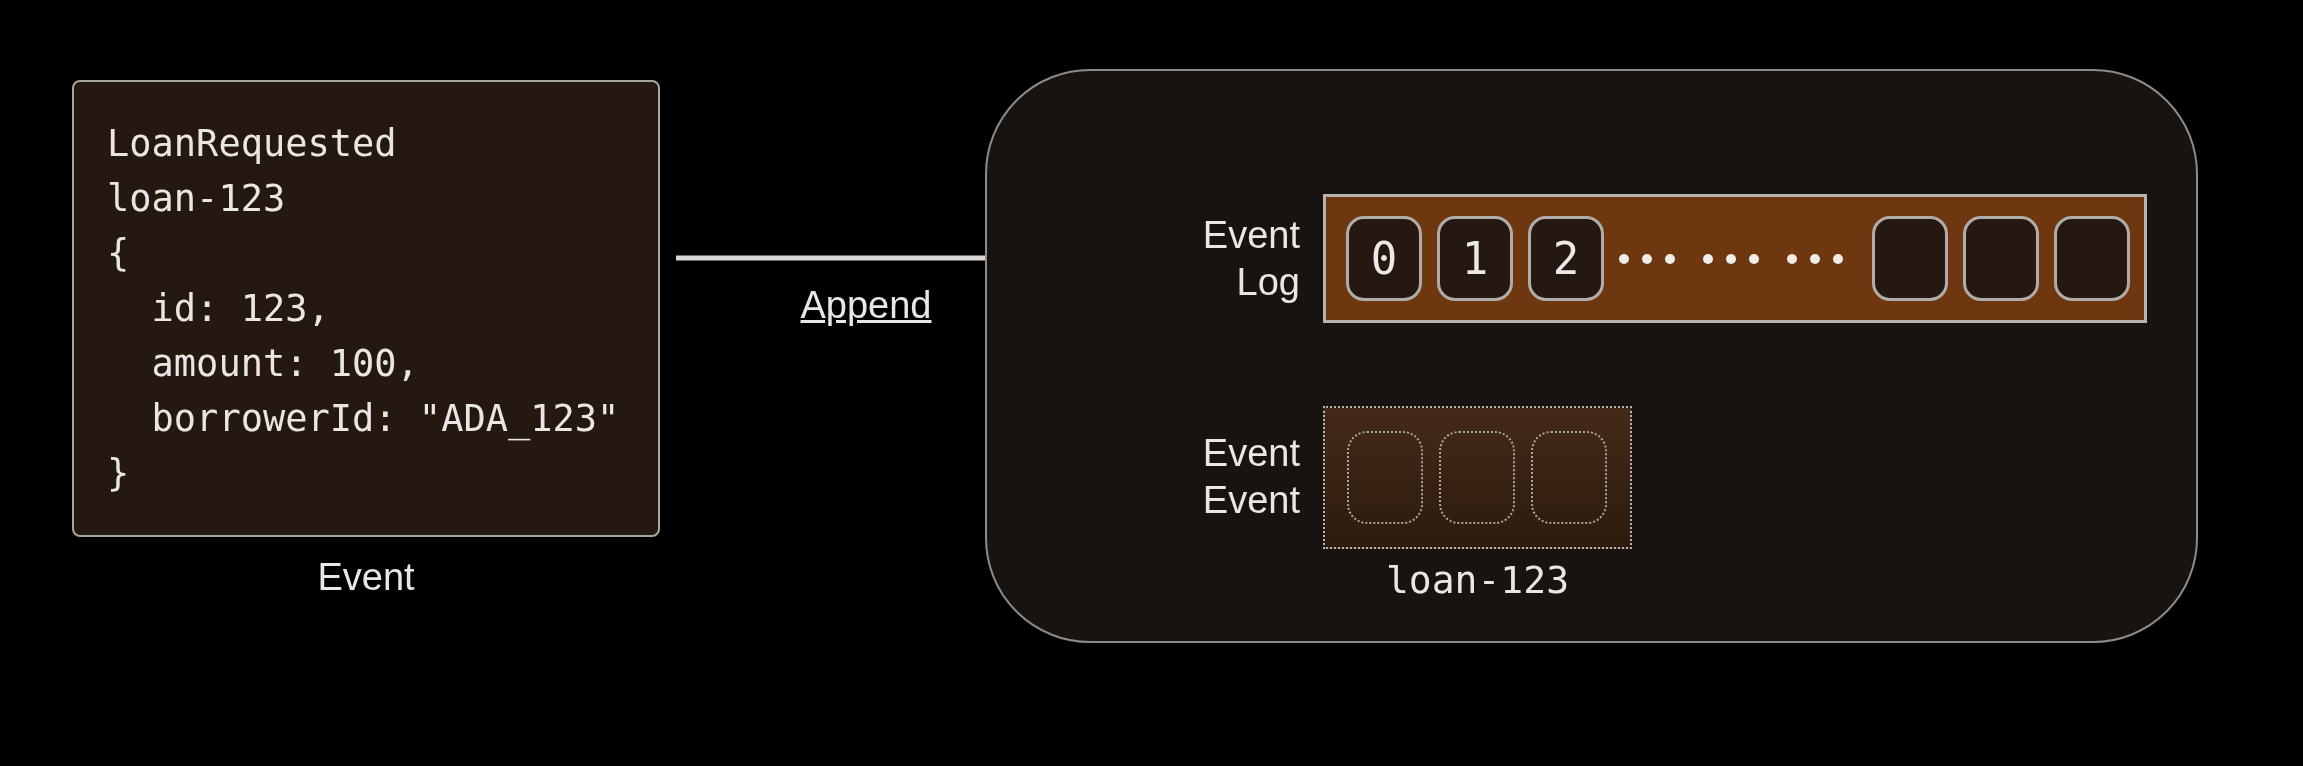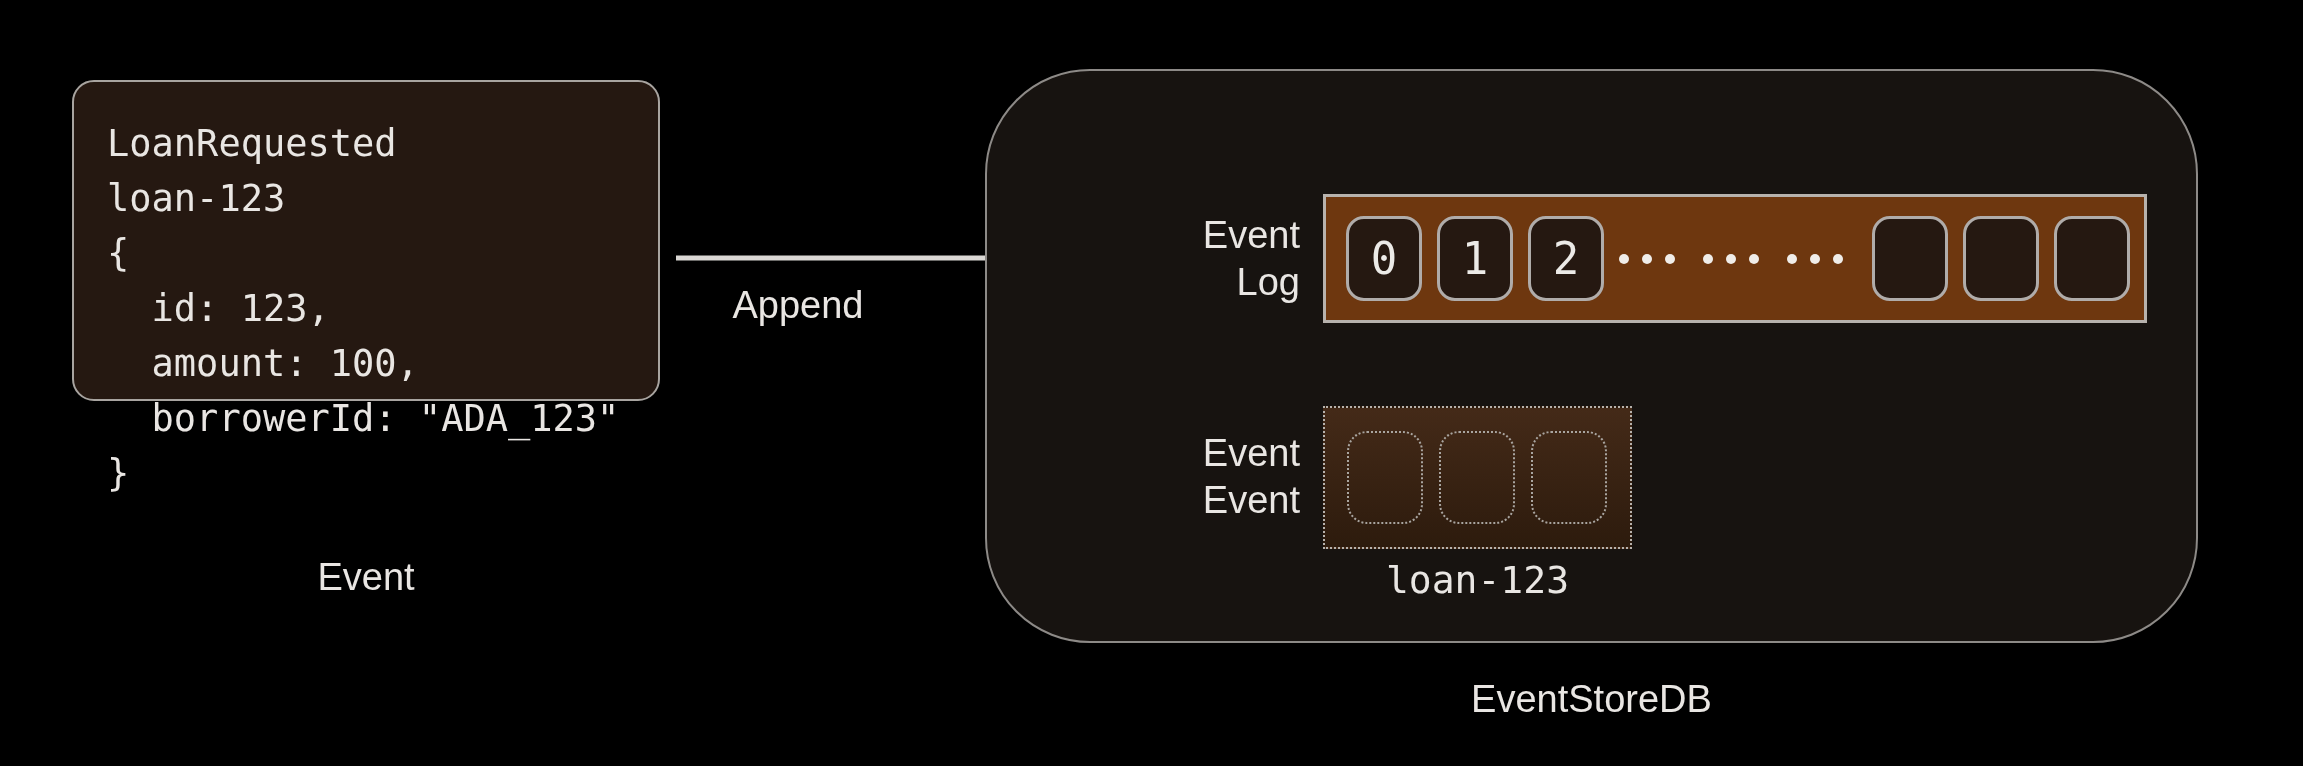--- a/index.html
+++ b/index.html
@@ -4,34 +4,34 @@
 <style>
   * { box-sizing: border-box; margin: 0; padding: 0; }
   html, body { background: #000000; }
   .stage {
     position: relative; width: 2303px; height: 766px;
     background: #000000; overflow: hidden;
     font-family: "Liberation Sans", sans-serif; color: #e9e6e3;
   }
   
   .event-card {
-    position: absolute; left: 72px; top: 80px; width: 588px; height: 321px;
-    background: #251811; border: 2px solid #a8a4a0; border-radius: 22px;
+    position: absolute; left: 72px; top: 80px; width: 588px; height: 457px;
+    background: #251811; border: 2px solid #a8a4a0; border-radius: 8px;
   }
   .code {
     font-family: "DejaVu Sans Mono", "Liberation Mono", monospace;
     font-size: 37px; line-height: 55px; color: #e9e6e3;
     padding: 34px 0 0 33px; white-space: pre;
   }
   .caption { position: absolute; text-align: center; font-size: 38px; color: #e9e6e3; }
   .caption.event-caption { left: 72px; width: 588px; top: 556px; }
   .caption.store-caption { left: 985px; width: 1213px; top: 678px; }
   .append-label {
-    position: absolute; left: 668px; top: 284px; width: 260px;
-    text-align: center; font-size: 38px;
+    position: absolute; left: 736px; top: 284px; width: 260px;
+    text-align: center; font-size: 38px; text-decoration: underline;
   }
   
   .panel {
     position: absolute; left: 985px; top: 69px; width: 1213px; height: 574px;
     background: #171310; border: 2px solid #8d8a87; border-radius: 105px;
   }
   .side-label {
     position: absolute; width: 260px; text-align: right;
     font-size: 38px; line-height: 47px;
   }
@@ -137,15 +137,14 @@
 
   <div class="stream-box">
     <div class="stream-cells">
       <div class="stream-cell"></div>
     <div class="stream-cell"></div>
         <div class="stream-cell"></div>
       </div>
   </div>
   <div class="stream-name">loan-123</div>
 
-  <div class="caption store-caption">EventStoreDB</div>
 
 </div>
 
 </body></html>

